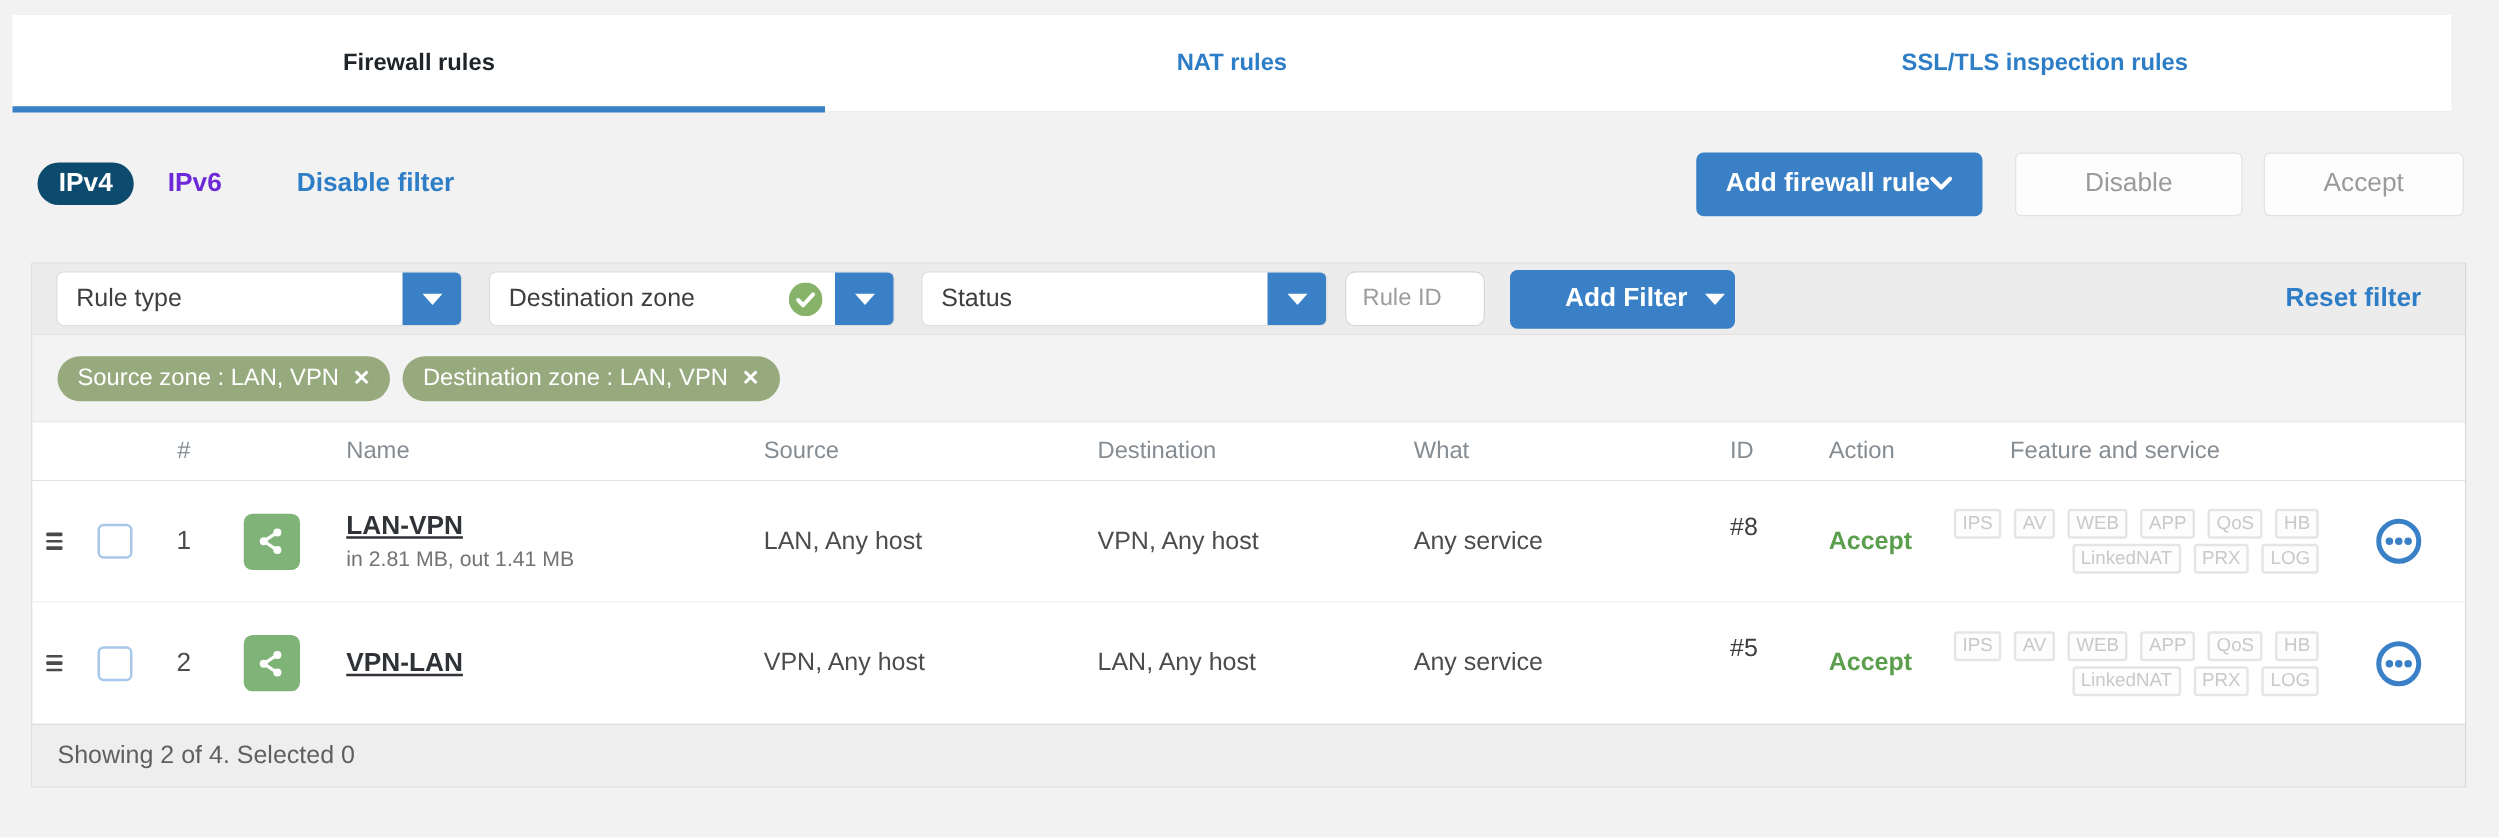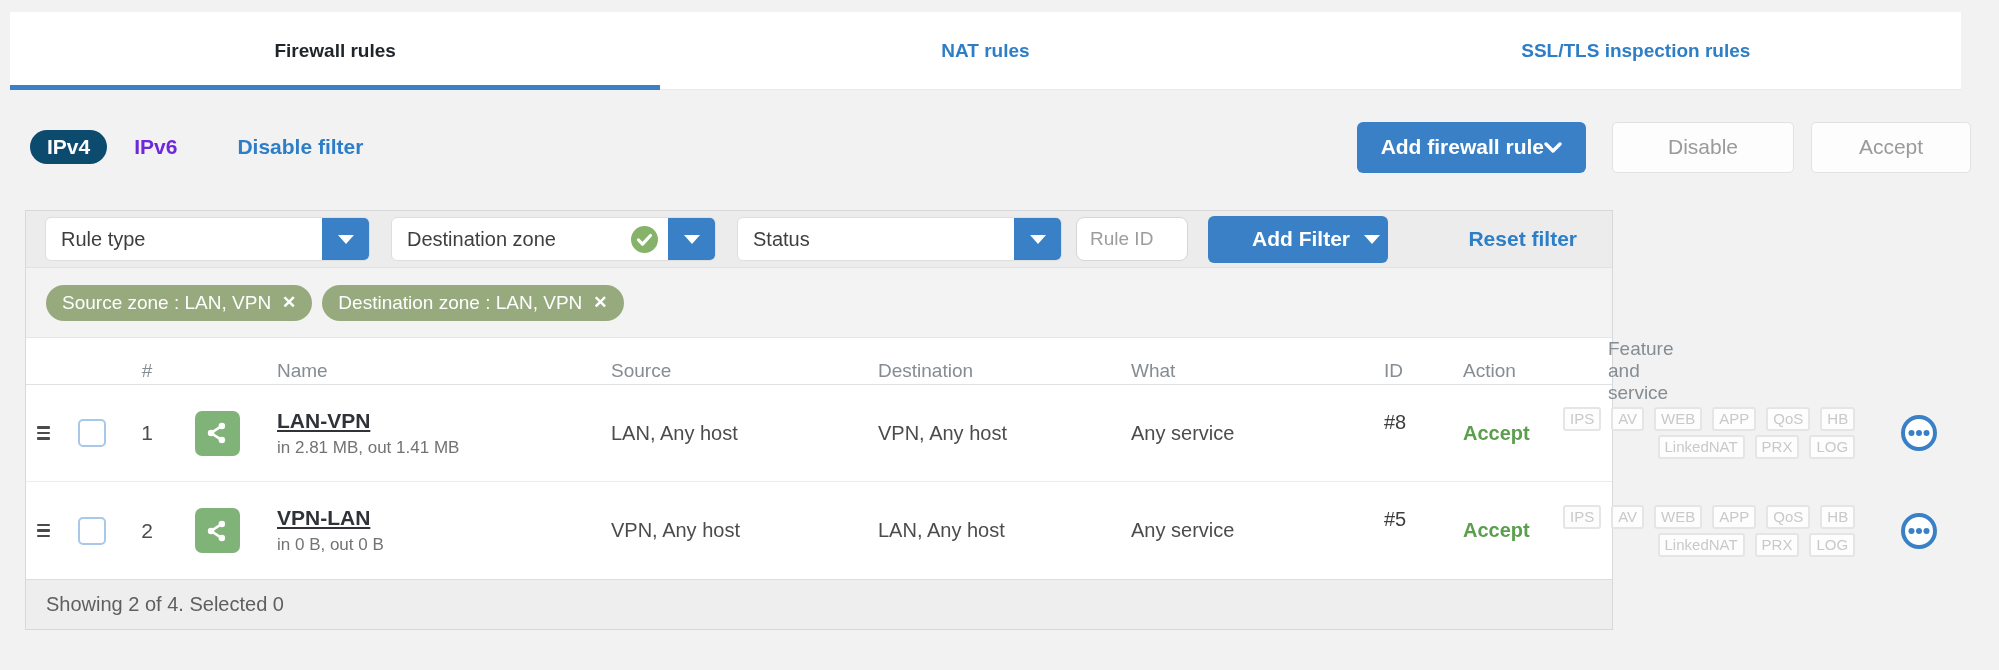--- a/index.html
+++ b/index.html
@@ -52,21 +52,21 @@
   .btn-ghost {
     background:#fdfdfd; color:#9a9a9a; border:1px solid #e2e2e2; border-radius:5px;
     height:51px; font-size:21px; display:flex; align-items:center; justify-content:center;
     cursor:pointer; font-family:"Liberation Sans", sans-serif;
   }
   .btn-disable { width:182px; margin-left:26px; }
   .btn-delete  { width:160px; margin-left:17px; }
 
   
   .panel {
-    position:absolute; left:25px; top:210px; width:1588px;
+    position:absolute; left:25px; top:210px; width:1948px;
     border:1px solid #d8d8d8; background:#fff;
   }
 
   
   .filterbar {
     height:57px; background:#ececec; display:flex; align-items:center;
     padding:0 35px 0 19px; border-bottom:1px solid #e2e2e2;
   }
   .dd {
     width:325px; height:44px; background:#fff; border:1px solid #dedede;
@@ -330,21 +330,20 @@
         <svg width="26" height="26" viewBox="0 0 24 24">
             <path d="M16.5 5.5 L6.5 12 L16.5 18.5" stroke="#fff" stroke-width="2.4" fill="none"></path>
             <circle cx="16.5" cy="5.5" r="3" fill="#fff"></circle>
             <circle cx="6.5" cy="12" r="3" fill="#fff"></circle>
             <circle cx="16.5" cy="18.5" r="3" fill="#fff"></circle>
           </svg>
       </span>
     </div>
     <div class="cell-name">
       <span class="rule-name">VPN-LAN</span>
-      <span class="rule-traffic">in 0 B, out 0 B</span>
     </div>
     <div class="cell-source">VPN, Any host</div>
     <div class="cell-dest">LAN, Any host</div>
     <div class="cell-what">Any service</div>
     <div class="cell-id">#5</div>
     <div class="cell-action">Accept</div>
     <div class="cell-features">
       <div class="badge-line">
         <span class="badge">IPS</span>
         <span class="badge">AV</span>

